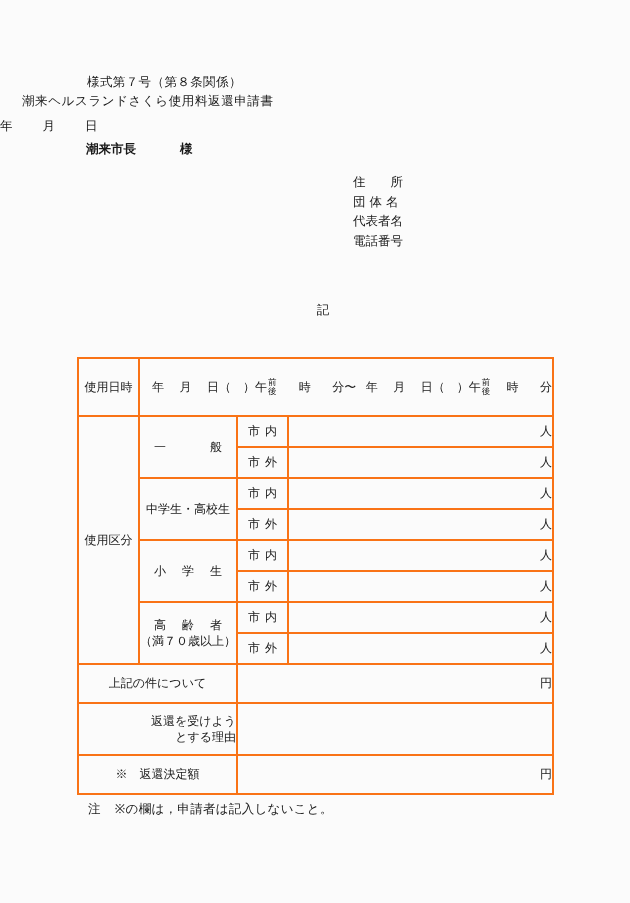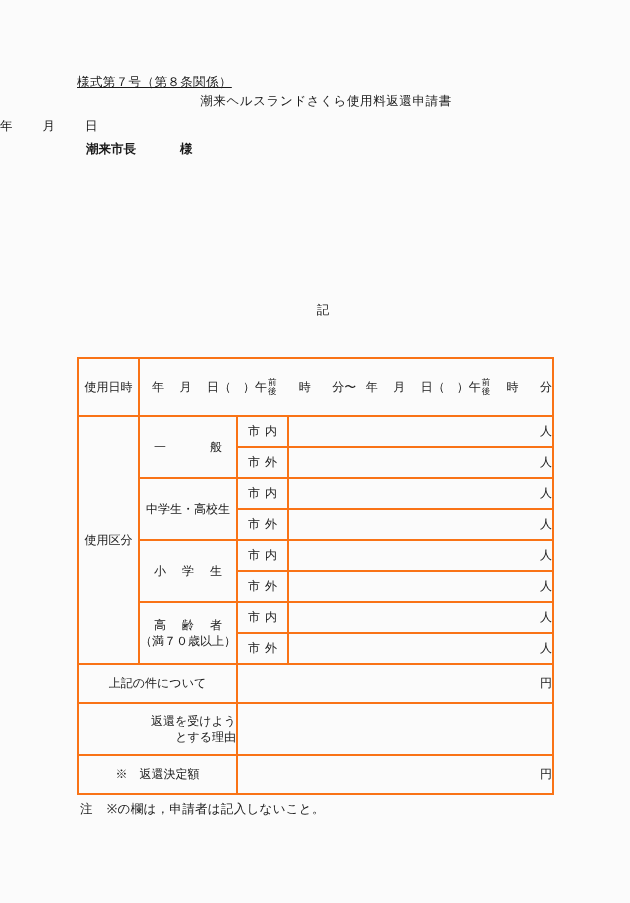--- a/index.html
+++ b/index.html
@@ -16,33 +16,31 @@
     overflow: hidden;
   }
   .page {
     position: absolute;
     inset: 0;
   }
 
   
   .form-no {
     position: absolute;
-    left: 77px;
+    left: 87px;
     top: 74px;
     font-size: 12.5px;
     letter-spacing: 0.4px;
     white-space: nowrap;
-    text-decoration: underline;
   }
   .doc-title {
     position: absolute;
     left: 0;
     right: 0;
     top: 93px;
-    text-align: center;
     font-size: 12.5px;
     letter-spacing: 0.6px;
     padding-left: 22px;
     white-space: nowrap;
   }
   .date-line {
     position: absolute;
     left: 0;
     right: 78px;
     top: 118px;
@@ -160,21 +158,21 @@
     text-align: right;
     padding-right: 16px;
   }
   .zeni-right {
     text-align: right;
     padding-right: 24px;
   }
 
   .note {
     position: absolute;
-    left: 80px;
+    left: 88px;
     top: 800px;
     font-size: 12.5px;
     letter-spacing: 0.3px;
     white-space: nowrap;
   }
   .note .gap { display: inline-block; width: 14px; }
 </style>
 </head>
 <body>
 
@@ -185,20 +183,26 @@
   <div class="doc-title">潮来ヘルスランドさくら使用料返還申請書</div>
 
   <div class="date-line">
     <span>年</span><span class="g"></span><span>月</span><span class="g"></span><span>日</span>
   </div>
 
   <div class="addressee">
     <span>潮来市長</span><span class="sama">様</span>
   </div>
 
+  <div class="applicant">
+    <div>住　　所</div>
+    <div>団 体 名</div>
+    <div>代表者名</div>
+    <div>電話番号</div>
+  </div>
 
   <div class="kiroku">記</div>
 
   <div class="tbl-wrap">
     <table class="form">
       <colgroup>
         <col style="width:61px">
         <col style="width:98px">
         <col style="width:51px">
         <col style="width:265px">

